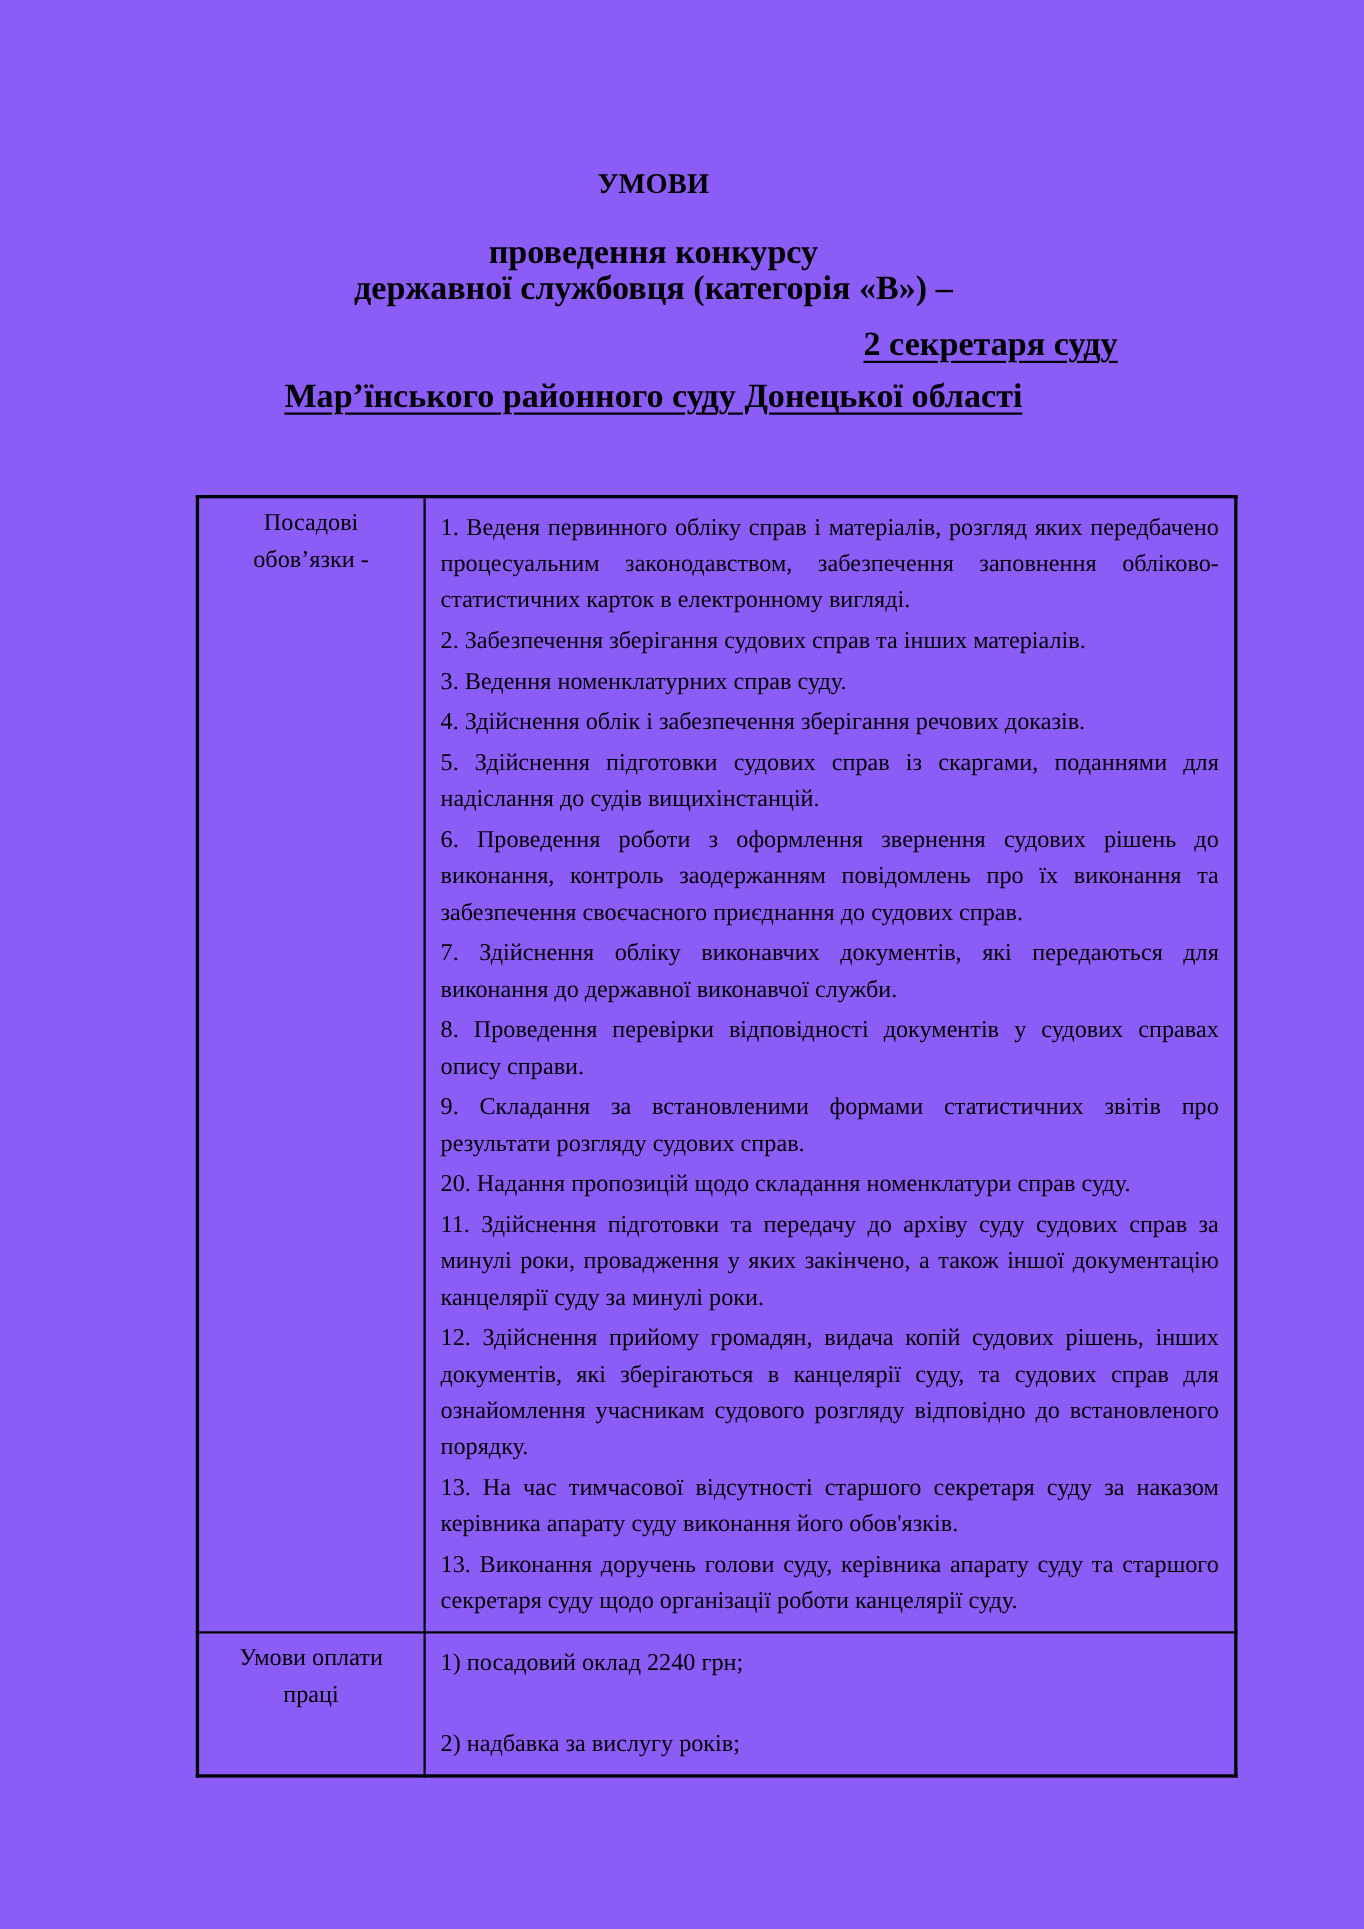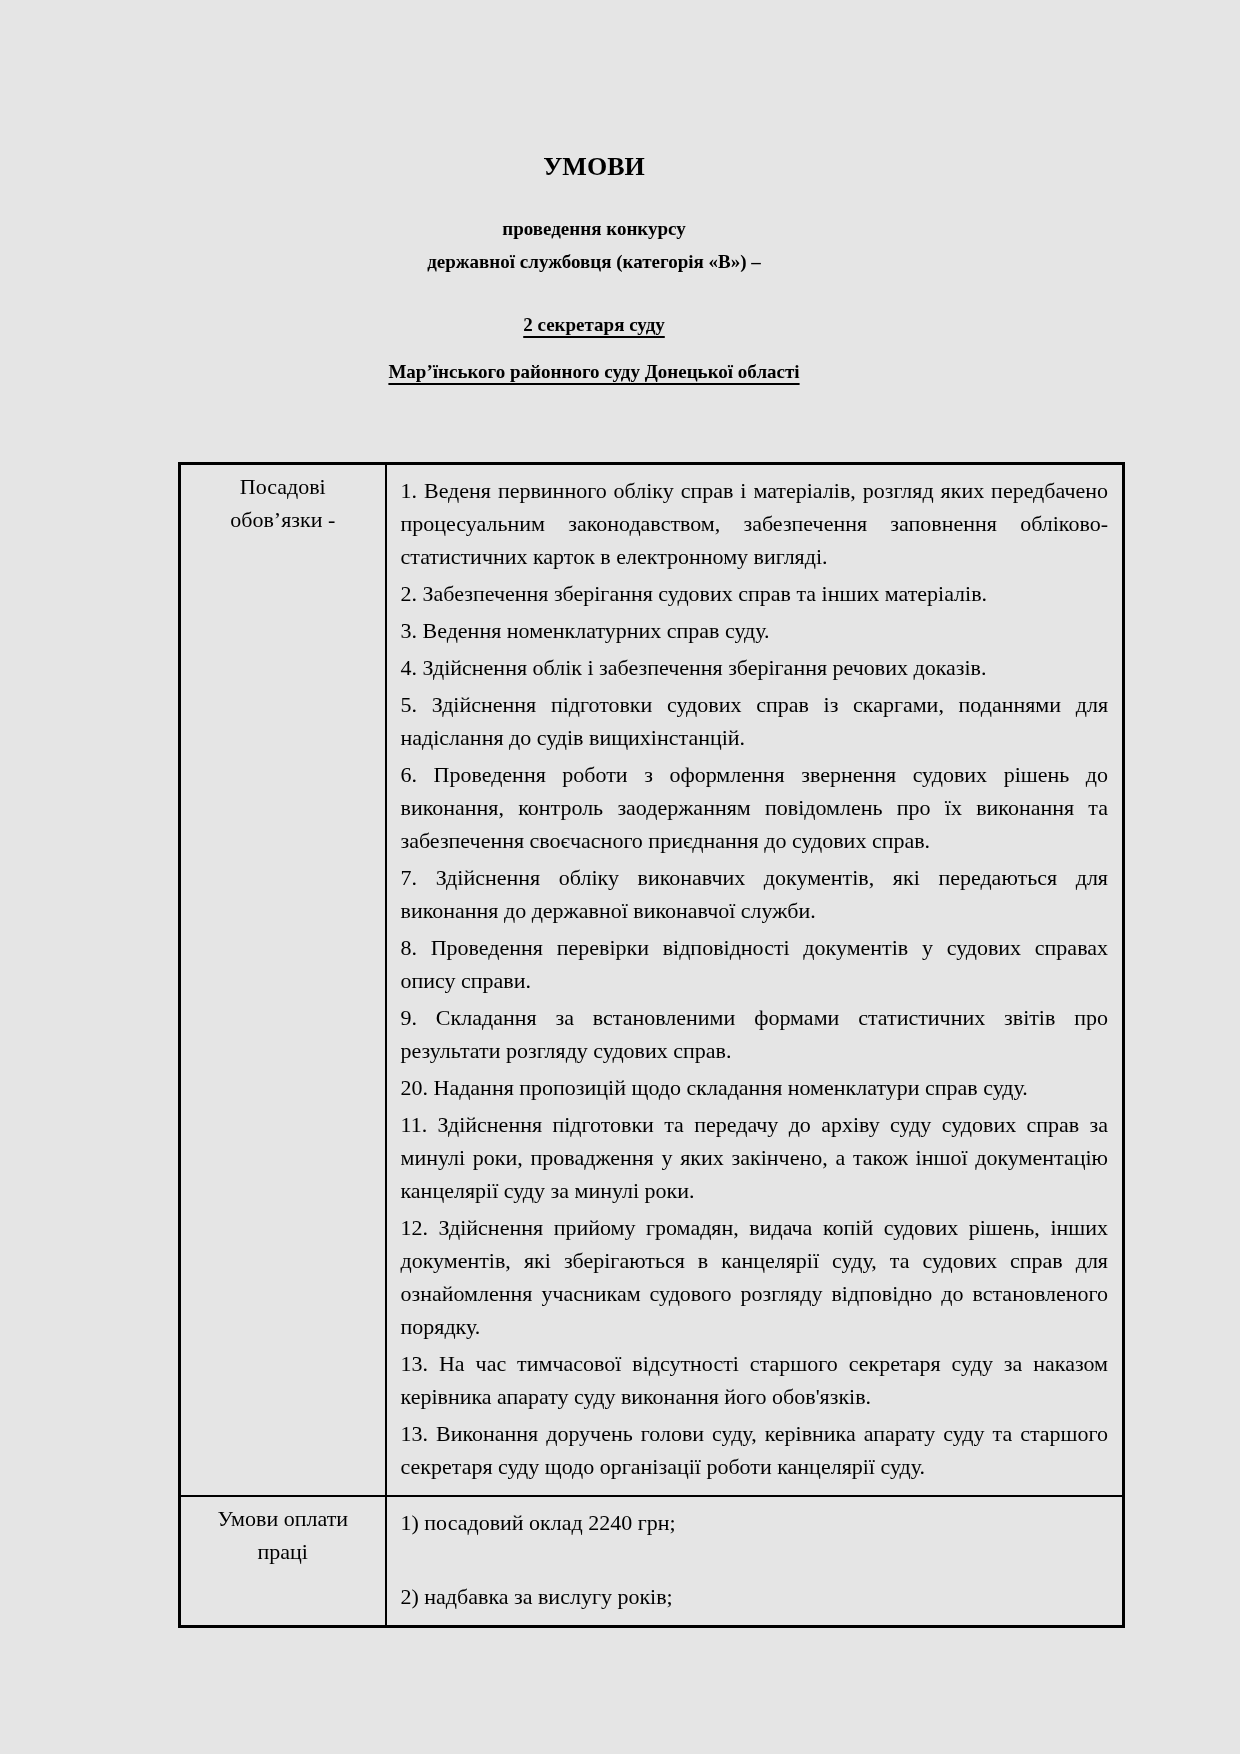--- a/index.html
+++ b/index.html
@@ -4,46 +4,46 @@
 <style>
   html, body {
     margin: 0;
     padding: 0;
     background: #ffffff;
   }
   .page {
     position: relative;
     width: 1240px;
     height: 1754px;
-    background: #e5e5e5;
+    background: #8b5cf6;
     color: #000000;
     font-family: "Liberation Serif", "DejaVu Serif", serif;
     overflow: hidden;
     box-sizing: border-box;
     padding-top: 150px;
   }
   .headings {
     margin-left: 172px;
     width: 844px;
     text-align: center;
   }
   .h-title {
     font-size: 26px;
     font-weight: bold;
     line-height: 33px;
     margin: 0;
   }
   .h-sub {
-    font-size: 19px;
+    font-size: 31px;
     font-weight: bold;
     line-height: 33px;
     margin: 0;
   }
   .sub1 { margin-top: 29px; }
-  .pos  { margin-top: 30px; }
+  .pos  { margin-top: 18px; text-align: right; }
   .court{ margin-top: 14px; }
   .u {
     text-decoration: underline;
     text-decoration-thickness: 2px;
     text-underline-offset: 5px;
   }
   table.cond {
     border-collapse: collapse;
     table-layout: fixed;
     margin-top: 74px;

